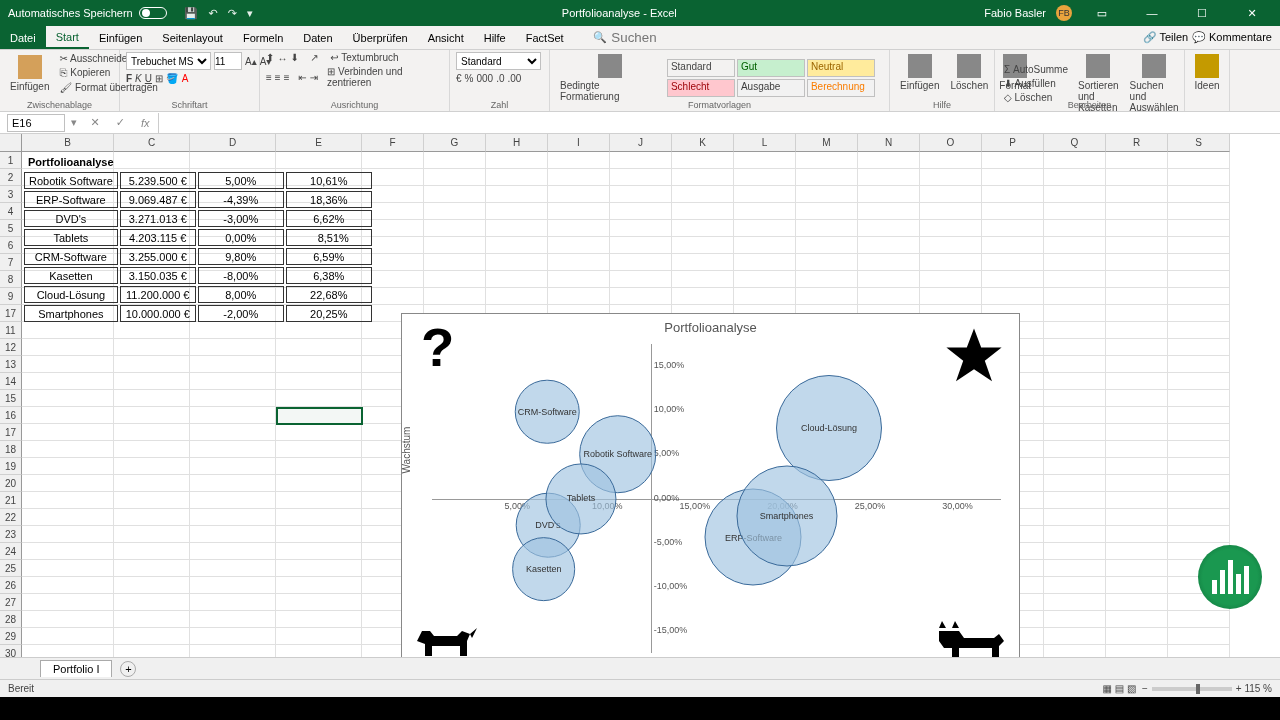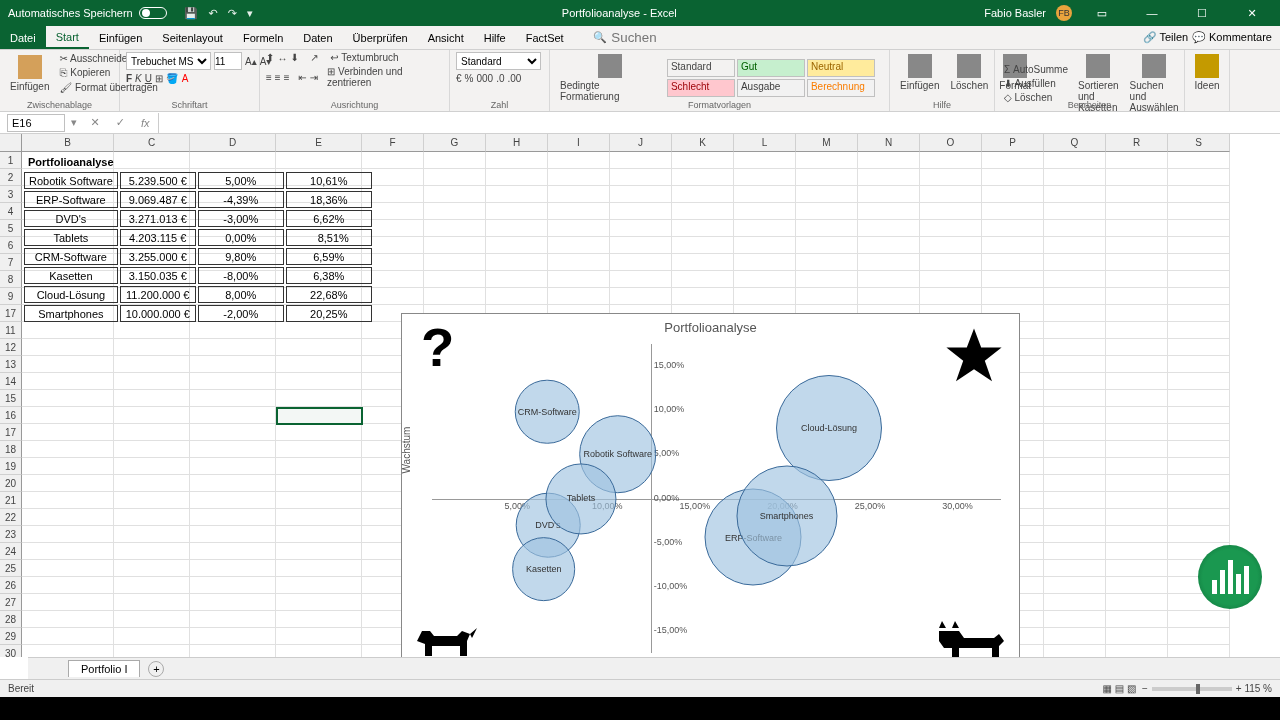--- a/index.html
+++ b/index.html
@@ -53,21 +53,21 @@
 .datatable .total td { font-weight:bold; }
 .sel { position:absolute; border:2px solid #0a6332; background:rgba(10,99,50,0.05); pointer-events:none; }
 .chart { position:absolute; left:401px; top:179px; width:619px; height:369px; background:#fff; border:1px solid #888; }
 .chart .title { text-align:center; font-size:13px; color:#555; padding:6px 0 2px; }
 .chart .plot { position:absolute; left:30px; top:30px; right:20px; bottom:30px; }
 .chart .ylabel { position:absolute; left:4px; top:50%; transform:rotate(-90deg) translateX(30px); transform-origin:left; font-size:10px; color:#555; }
 .bubble { position:absolute; border:1px solid #3a6a9a; background:rgba(160,195,225,0.65); border-radius:50%; display:flex; align-items:center; justify-content:center; font-size:9px; color:#333; transform:translate(-50%,-50%); text-align:center; }
 .axis-h { position:absolute; height:1px; background:#999; }
 .axis-v { position:absolute; width:1px; background:#999; }
 .tick { position:absolute; font-size:9px; color:#555; }
-.sheettabs { height:22px; background:#f0f0f0; border-top:1px solid #ccc; display:flex; align-items:center; font-size:11px;margin-left:28px; }
+.sheettabs { height:22px; background:#f0f0f0; border-top:1px solid #ccc; display:flex; align-items:center; font-size:11px; }
 .sheettabs .tab { padding:2px 12px; background:#fff; border:1px solid #aaa; border-bottom:none; margin-left:40px; }
 .sheettabs .plus { width:16px; height:16px; border:1px solid #aaa; border-radius:50%; margin-left:8px; text-align:center; line-height:14px; }
 .statusbar { height:18px; background:#f0f0f0; border-top:1px solid #ccc; display:flex; align-items:center; font-size:10px; padding:0 8px; color:#444; }
 .statusbar .spacer { flex:1; }
 .floaticon { position:absolute; right:18px; bottom:48px; width:64px; height:64px; background:radial-gradient(circle,#1a9850 60%,#0a6332); border-radius:50%; display:flex; align-items:center; justify-content:center; }
 .floaticon .bars { display:flex; gap:3px; align-items:flex-end; }
 .floaticon .bars div { width:5px; background:#fff; }
 svg.shape { position:absolute; }
 </style>
 </head>

